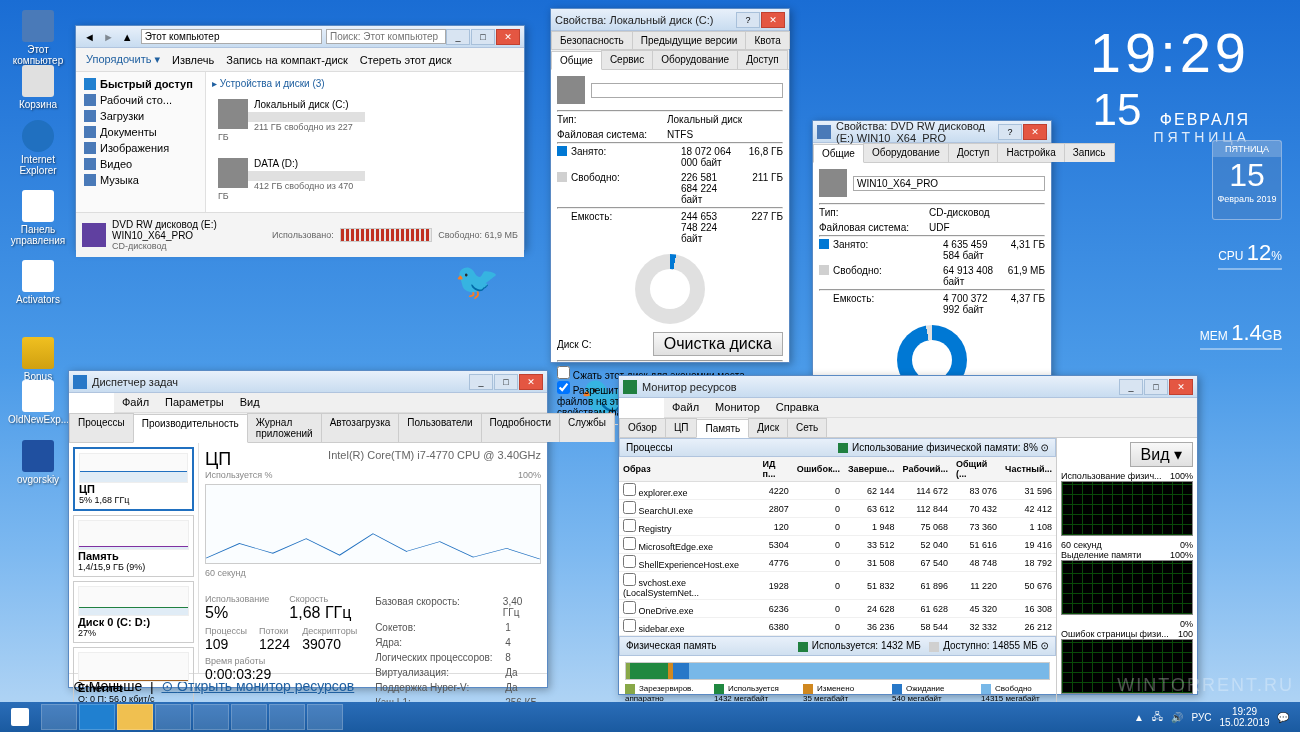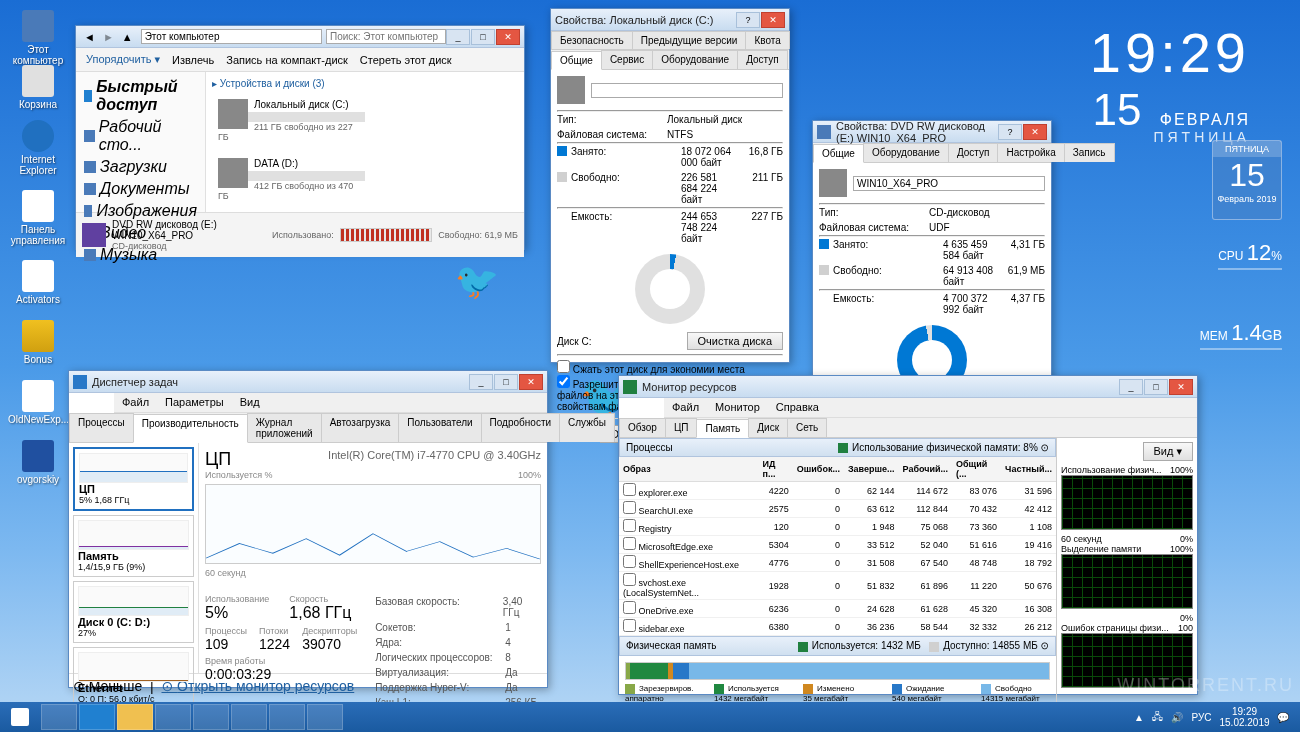--- a/index.html
+++ b/index.html
@@ -22,21 +22,21 @@
 .menubar { background: #f0f0f0; height: 20px; display: flex; border-bottom: 1px solid #ddd; margin-left: 45px; }
 .menubar span { padding: 3px 8px; font-size: 11px; cursor: pointer; }
 
 .toolbar { background: #f4f4f4; height: 24px; display: flex; align-items: center; padding: 0 4px; border-bottom: 1px solid #ddd; }
 
 .tabs { display: flex; background: #f0f0f0; border-bottom: 1px solid #ccc; }
 .tab { padding: 3px 8px; font-size: 10px; border: 1px solid #ccc; border-bottom: none; margin-right: -1px; background: #e8e8e8; cursor: pointer; }
 .tab.active { background: #fff; border-bottom: 1px solid #fff; position: relative; top: 1px; }
 
 .content { padding: 6px; font-size: 10px; }
-.button { background: linear-gradient(#f8f8f8, #e0e0e0); border: 1px solid #aaa; padding: 2px 10px; font-size: 11px; cursor: pointer; }
+.button { background: linear-gradient(#f8f8f8, #e0e0e0); border: 1px solid #aaa; padding: 2px 10px; font-size: 16px; cursor: pointer; }
 
 
 .clock-widget { position: absolute; top: 20px; right: 50px; color: #fff; text-align: right; }
 .clock-widget .time { font-size: 56px; font-weight: 200; letter-spacing: 4px; }
 .clock-widget .date { font-size: 16px; letter-spacing: 2px; margin-top: -8px; }
 .clock-widget .day { font-size: 14px; letter-spacing: 4px; opacity: .85; }
 
 .calendar-widget { position: absolute; top: 140px; right: 18px; width: 70px; height: 80px; background: rgba(70,130,200,.6); border: 1px solid rgba(255,255,255,.4); border-radius: 3px; color: #fff; text-align: center; }
 .meter-widget { position: absolute; right: 18px; color: #fff; font-size: 12px; text-align: right; }
 
@@ -45,21 +45,21 @@
 .taskbar .start { width: 40px; height: 30px; display: flex; align-items: center; justify-content: center; }
 .taskbar .task-btn { width: 36px; height: 26px; margin: 0 1px; background: rgba(255,255,255,.15); border: 1px solid rgba(255,255,255,.2); }
 .taskbar .tray { margin-left: auto; display: flex; align-items: center; color: #fff; font-size: 10px; padding: 0 6px; }
 .taskbar .tray span { margin: 0 4px; }
 
 
 .bird { position: absolute; font-size: 36px; color: #000; transform: rotate(-5deg); }
 
 
 .explorer-nav { width: 130px; background: #fafafa; border-right: 1px solid #e0e0e0; padding: 4px; }
-.nav-item { display: flex; align-items: center; padding: 2px 4px; font-size: 16px; cursor: pointer; font-style: italic; }
+.nav-item { display: flex; align-items: center; padding: 2px 4px; font-size: 11px; cursor: pointer; }
 .nav-icon { width: 12px; height: 12px; background: #4a7ab8; margin-right: 4px; }
 .drive-item { display: inline-block; width: 155px; margin: 4px; padding: 4px; vertical-align: top; }
 .drive-icon { width: 30px; height: 30px; background: #888; float: left; margin-right: 6px; }
 .drive-bar { height: 10px; background: #e0e0e0; margin-top: 2px; }
 .drive-bar .fill { height: 100%; background: #26a0da; }
 
 
 .prop-row { display: flex; padding: 2px 0; font-size: 10px; }
 .prop-label { width: 110px; }
 .prop-value { flex: 1; }
@@ -118,21 +118,21 @@
     <div class="label">Internet Explorer</div>
   </div>
 <div class="desktop-icon" style="top:190px;left:8px">
     <div class="icon"></div>
     <div class="label">Панель управления</div>
   </div>
 <div class="desktop-icon" style="top:260px;left:8px">
     <div class="icon"></div>
     <div class="label">Activators</div>
   </div>
-<div class="desktop-icon" style="top:320px;left:8px">
+<div class="desktop-icon" style="top:337px;left:8px">
     <div class="icon" style="background:linear-gradient(#f0c020,#d0a010)"></div>
     <div class="label">Bonus</div>
   </div>
 <div class="desktop-icon" style="top:380px;left:8px">
     <div class="icon"></div>
     <div class="label">OldNewExp...</div>
   </div>
 <div class="desktop-icon" style="top:440px;left:8px">
     <div class="icon" style="background:#2050a0"></div>
     <div class="label">ovgorskiy</div>
@@ -556,21 +556,21 @@
               <td><input type="checkbox" style=""> explorer.exe</td>
               <td class="r">4220</td>
               <td class="r">0</td>
               <td class="r">62 144</td>
               <td class="r">114 672</td>
               <td class="r">83 076</td>
               <td class="r">31 596</td>
             </tr>
             <tr>
               <td><input type="checkbox" style=""> SearchUI.exe</td>
-              <td class="r">2575</td>
+              <td class="r">2807</td>
               <td class="r">0</td>
               <td class="r">63 612</td>
               <td class="r">112 844</td>
               <td class="r">70 432</td>
               <td class="r">42 412</td>
             </tr>
             <tr>
               <td><input type="checkbox" style=""> Registry</td>
               <td class="r">120</td>
               <td class="r">0</td>

